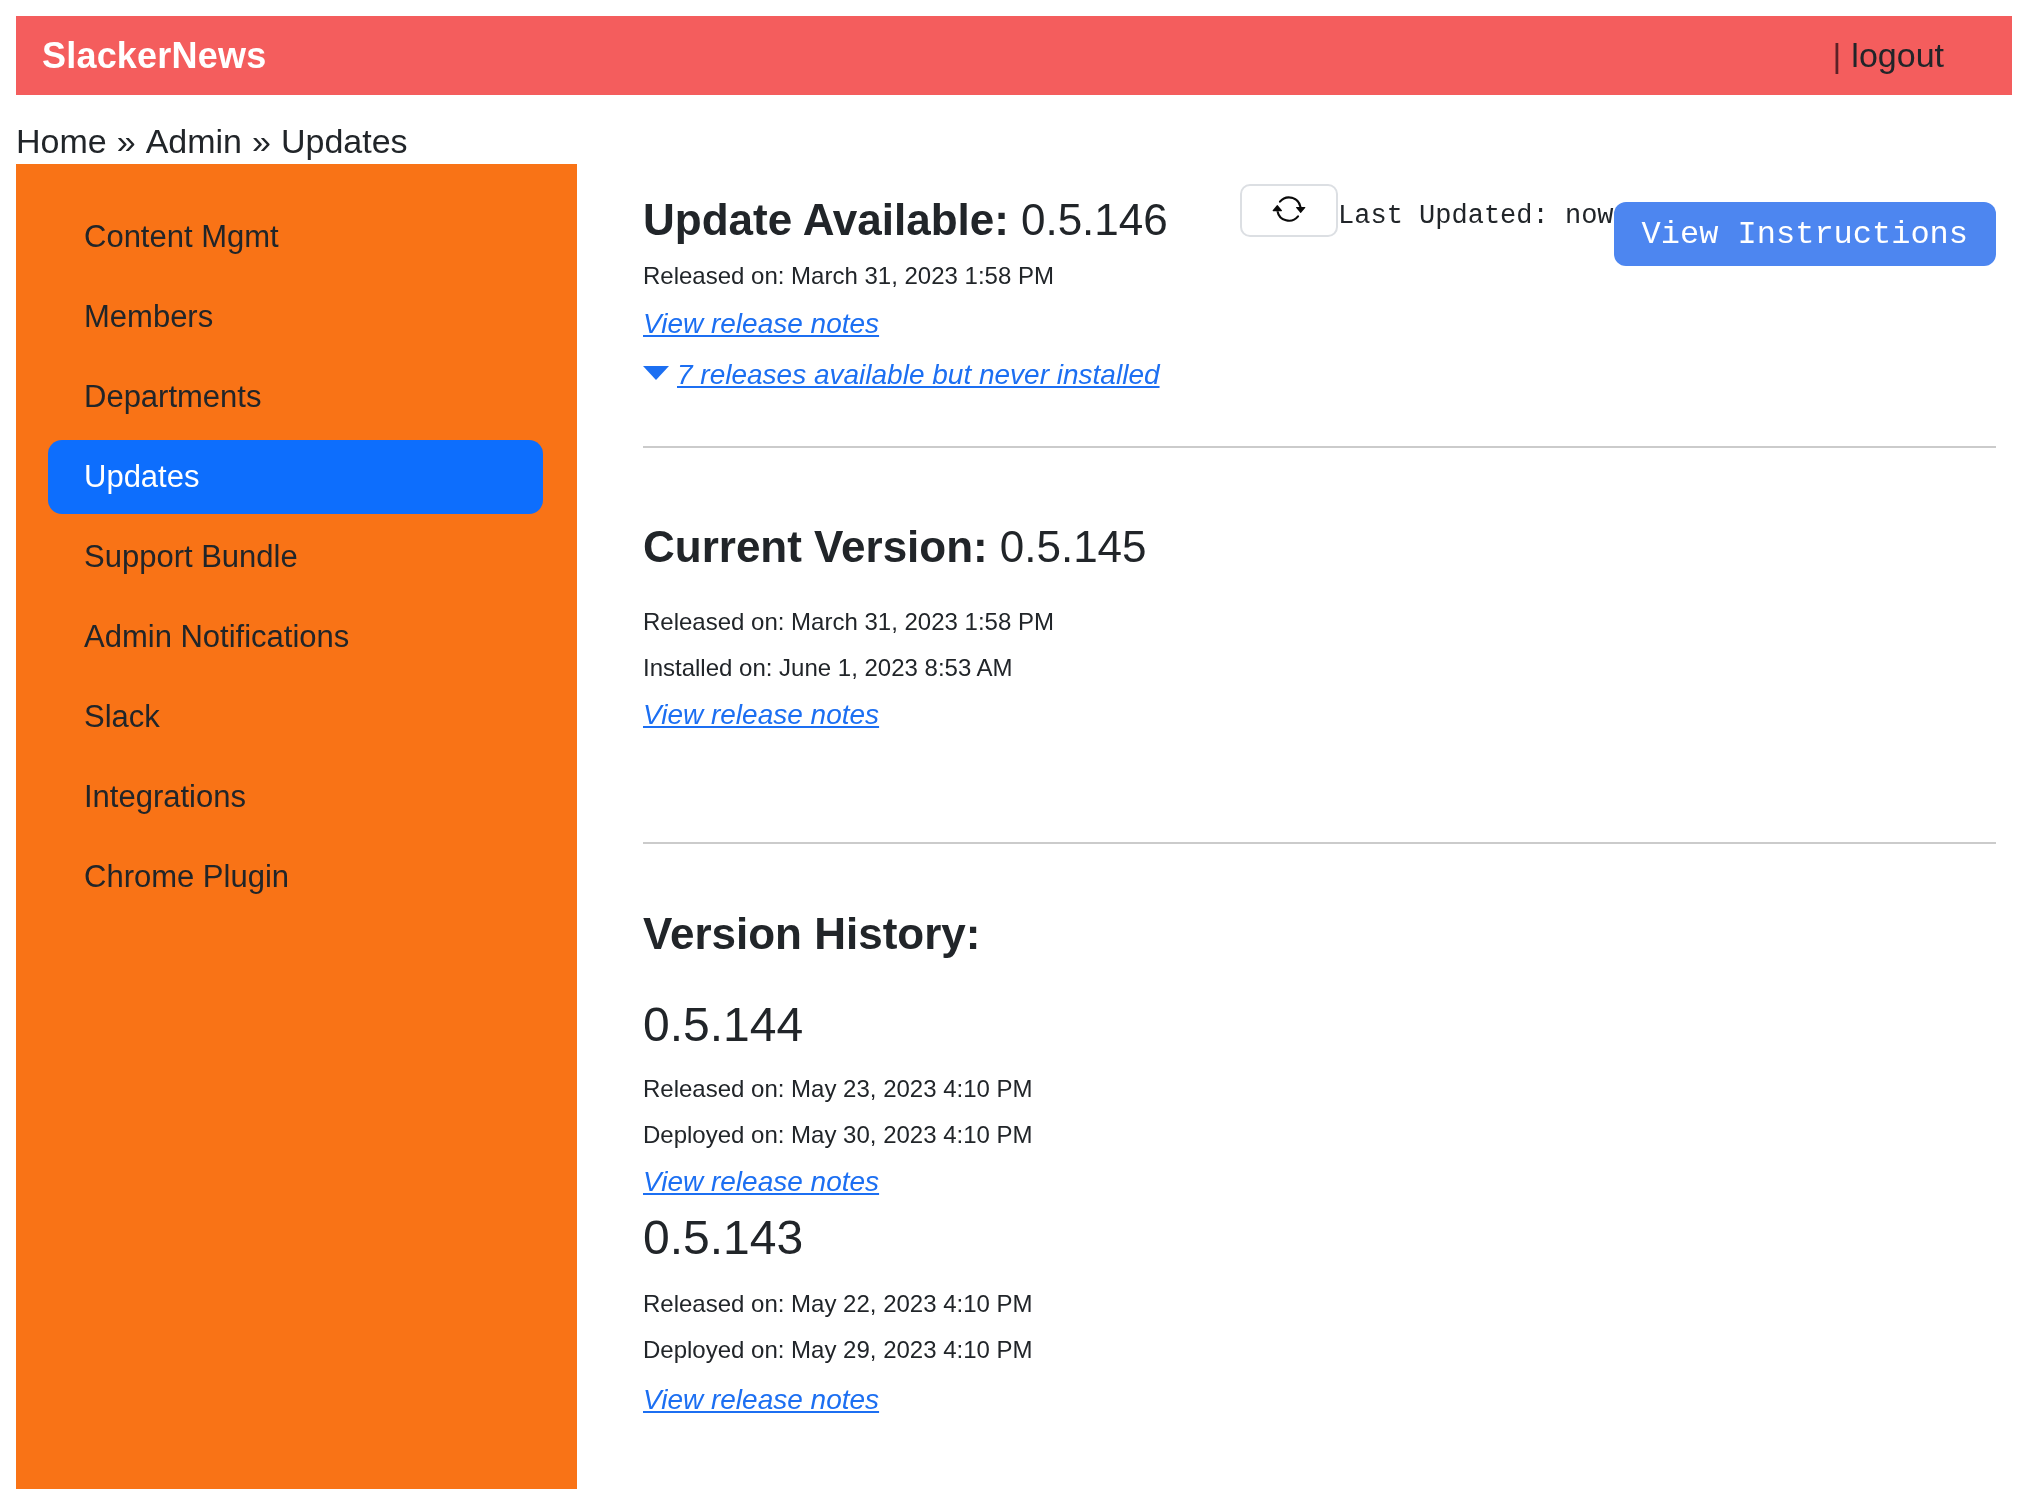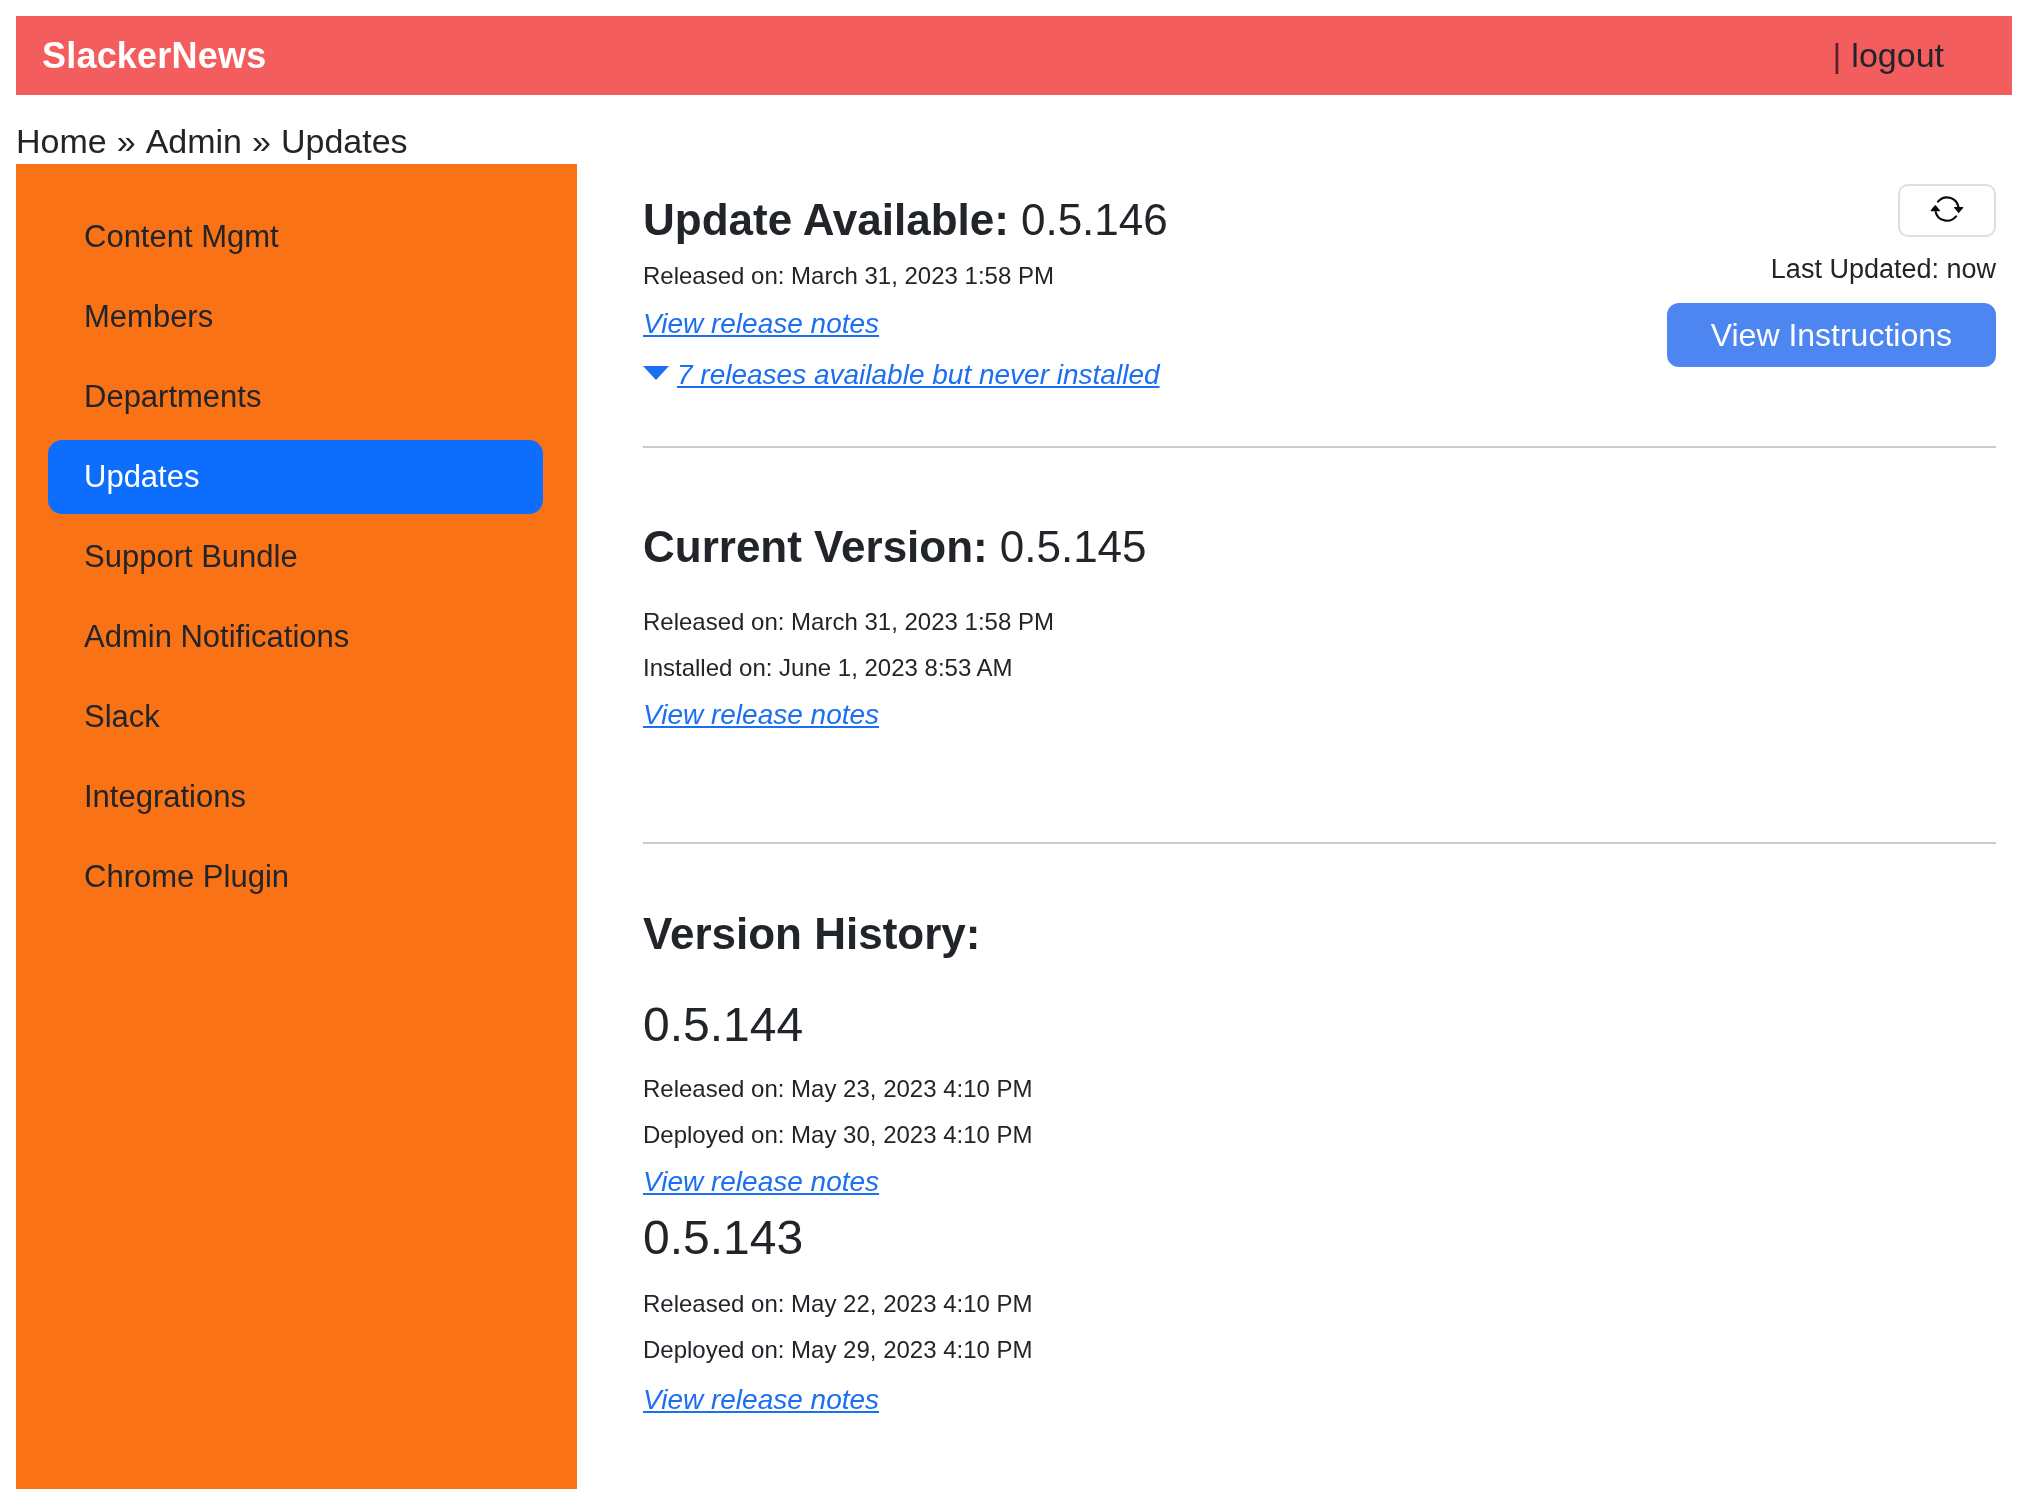--- a/index.html
+++ b/index.html
@@ -42,24 +42,24 @@
   hr.div2{border:none;border-top:2px solid #cbcbcb;margin:105px 0 64px 0;}
   .ver-sub{font-size:48px;line-height:50px;font-weight:400;color:#212529;}
   .vh-ver1{margin-top:40px;}
   .grp2{margin-top:16px;}
   .link3{margin-top:2px;}
   .vh-ver2{margin-top:9px;}
   .grp3{margin-top:18px;}
   .link4{margin-top:5px;}
 
   
-  .status-panel{position:absolute;top:20px;right:16px;display:flex;flex-direction:column;align-items:flex-end;}
+  .status-panel{position:absolute;top:20px;right:16px;display:flex;font-family:Liberation Mono, monospace;}
   .refresh-btn{width:98px;height:53px;background:#ffffff;border:2px solid #dcdfe3;border-radius:10px;display:flex;align-items:center;justify-content:center;cursor:pointer;padding:0;}
   .last-updated{margin-top:17px;font-size:27px;color:#212529;white-space:nowrap;}
-  .instructions-btn{margin-top:18px;height:64px;padding:0 44px;background:#4d86f0;color:#ffffff;font-size:32px;border:none;border-radius:12px;cursor:pointer;font-family:inherit;margin-left:44px;}
+  .instructions-btn{margin-top:18px;height:64px;padding:0 28px;background:#4d86f0;color:#ffffff;font-size:32px;border:none;border-radius:12px;cursor:pointer;font-family:inherit;}
 </style>
 </head>
 <body>
 
 <div class="page">
 
   <div class="app-header">
     <div class="brand">SlackerNews</div>
     <div class="header-right">
       <span class="logout-sep">|</span><span class="logout-link">logout</span>

